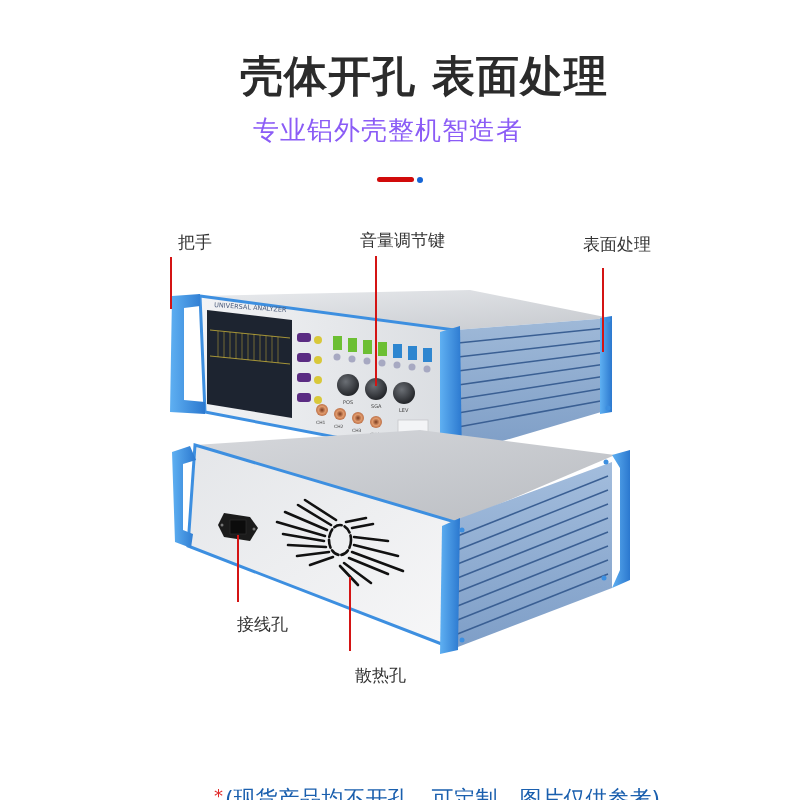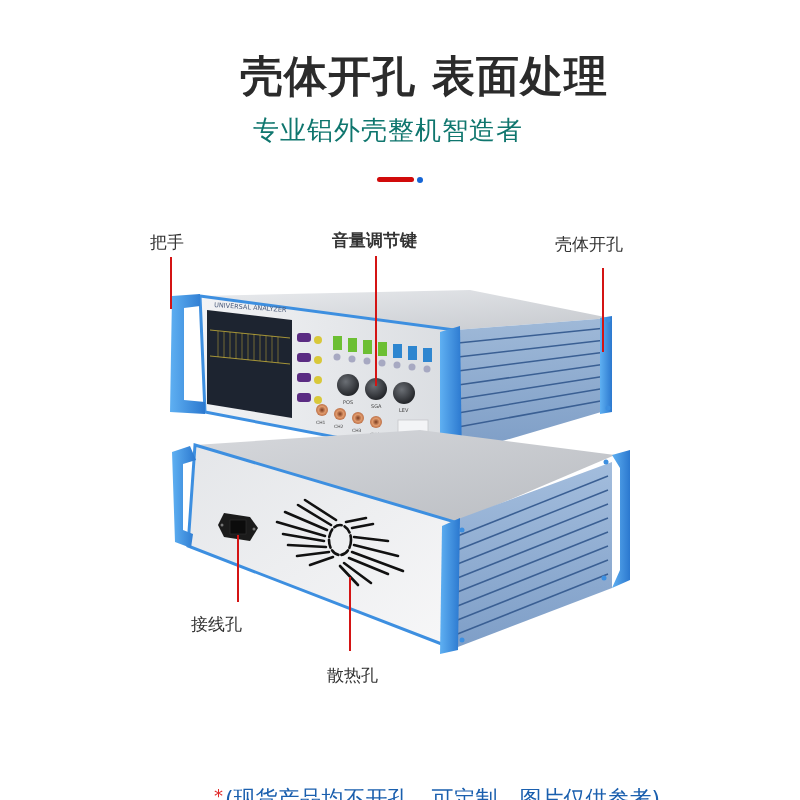--- a/index.html
+++ b/index.html
@@ -1,24 +1,24 @@
 <!DOCTYPE html>
 <html><head>
   <meta charset="utf-8">
   <style>
     * { box-sizing: border-box; margin: 0; padding: 0; }
     html, body { width: 800px; height: 800px; background: #ffffff; overflow: hidden; }
     body { position: relative; font-family: "DejaVu Sans", "Liberation Sans", sans-serif; color: #333333; }
 
     .title { position: absolute; left: 0; width: 800px; top: 48px; text-align: center; font-size: 43px; font-weight: bold; color: #2b2b2b; letter-spacing: 1px; margin-left: 24px; }
-    .subtitle { position: absolute; left: 0; width: 776px; top: 113px; text-align: center; font-size: 26px; color: #0f766e; letter-spacing: 1px; }
+    .subtitle { position: absolute; left: 0; width: 776px; top: 113px; text-align: center; font-size: 26px; color: #8b5cf6; letter-spacing: 1px; }
     .divider-bar { position: absolute; left: 377px; top: 177px; width: 37px; height: 5px; border-radius: 3px; background: #d10a0a; }
     .divider-dot { position: absolute; left: 417px; top: 177px; width: 6px; height: 6px; border-radius: 50%; background: #1565d6; }
 
-    .label { position: absolute; font-size: 17px; color: #333333; white-space: nowrap; }
+    .label { position: absolute; font-size: 17px; color: #333333; white-space: nowrap; margin-left: 28px; }
     .leader { position: absolute; width: 1.5px; background: #d41414; }
 
     .footnote { position: absolute; left: 214px; top: 784px; font-size: 22px; color: #1a5fae; white-space: nowrap; }
     .footnote .star { color: #e02a2a; font-size: 18px; vertical-align: 4px; margin-right: 2px; }
 
     
     .device { position: absolute; }
     svg text { font-family: "DejaVu Sans", sans-serif; }
   </style>
 </head>
@@ -216,27 +216,27 @@
   <path d="M612,455 L630,450 L630,580 L612,588 L620,570 L620,468 Z" fill="url(#blue2)"></path>
   <circle cx="462" cy="530" r="2.5" fill="#3d8fe0"></circle>
   <circle cx="462" cy="640" r="2.5" fill="#3d8fe0"></circle>
   <circle cx="606" cy="462" r="2.5" fill="#3d8fe0"></circle>
   <circle cx="604" cy="578" r="2.5" fill="#3d8fe0"></circle>
 </svg>
 
 <div class="label" style="left:150px;top:231px;">把手</div>
 <div class="leader" style="left:170px;top:257px;height:52px;"></div>
 
-<div class="label" style="left:332px;top:229px;font-weight:bold;">音量调节键</div>
+<div class="label" style="left:332px;top:229px;">音量调节键</div>
 <div class="leader" style="left:375px;top:256px;height:130px;"></div>
 
-<div class="label" style="left:555px;top:233px;">壳体开孔</div>
+<div class="label" style="left:555px;top:233px;">表面处理</div>
 <div class="leader" style="left:602px;top:268px;height:84px;"></div>
 
-<div class="label" style="left:191px;top:613px;">接线孔</div>
+<div class="label" style="left:209px;top:613px;">接线孔</div>
 <div class="leader" style="left:237px;top:535px;height:67px;"></div>
 
 <div class="label" style="left:327px;top:664px;">散热孔</div>
 <div class="leader" style="left:349px;top:577px;height:74px;"></div>
 
 <div class="footnote">
   <span class="star">*</span><span>(现货产品均不开孔，可定制，图片仅供参考)</span>
 </div>
 
 </body></html>

